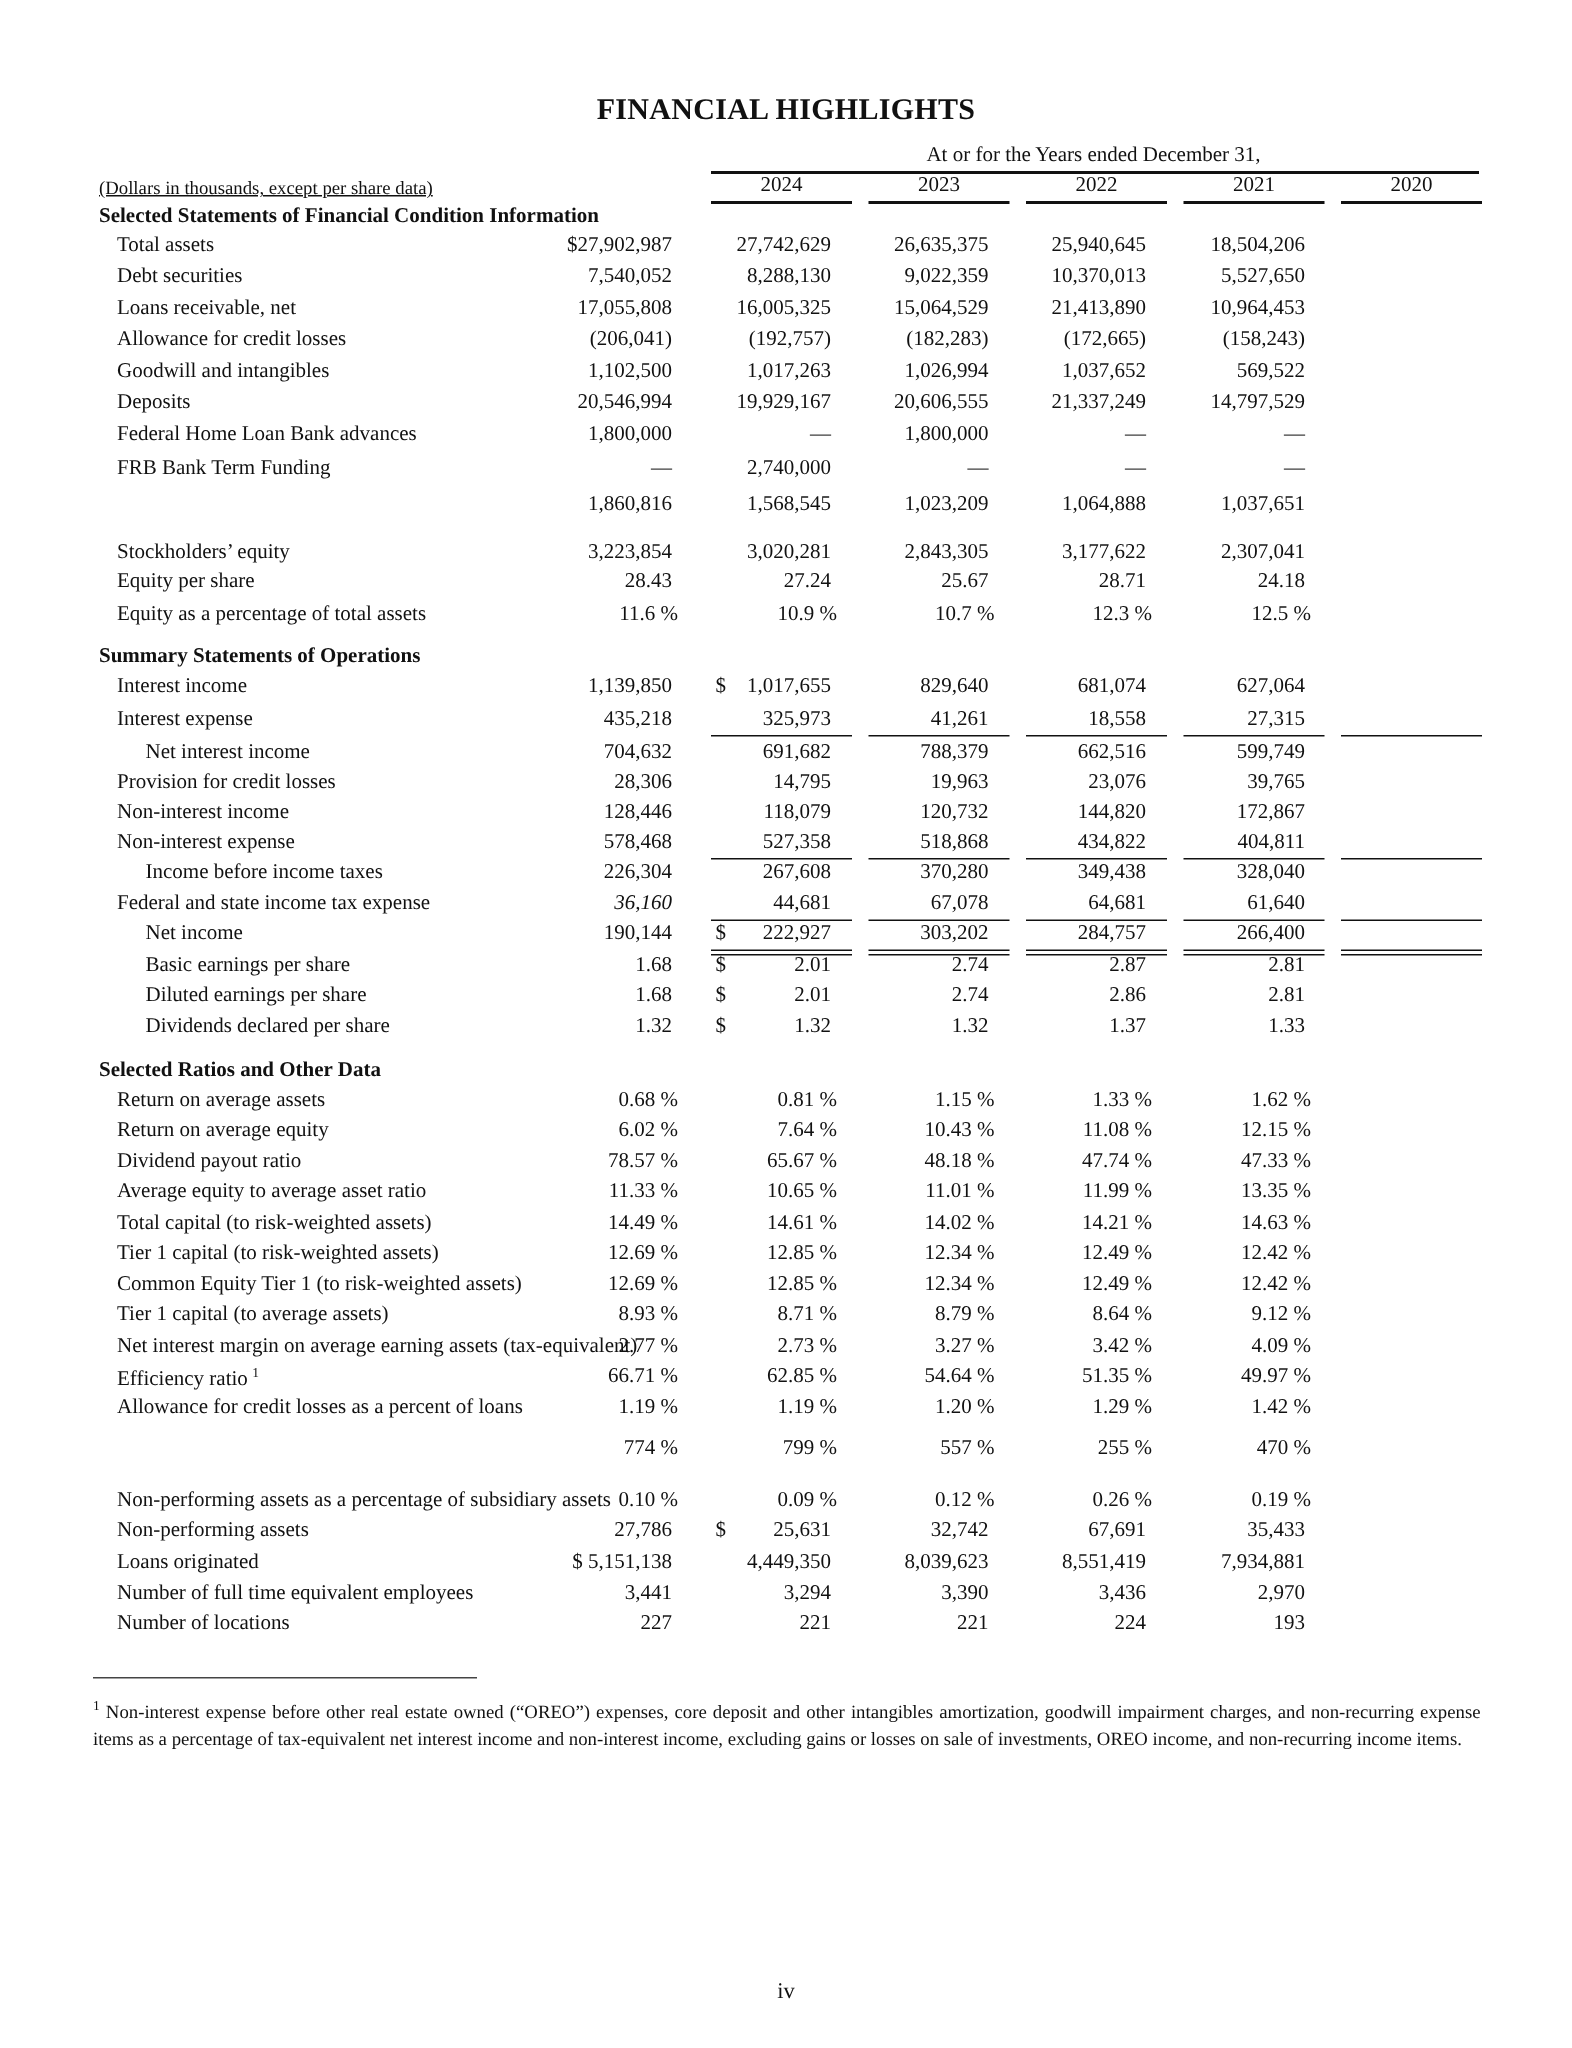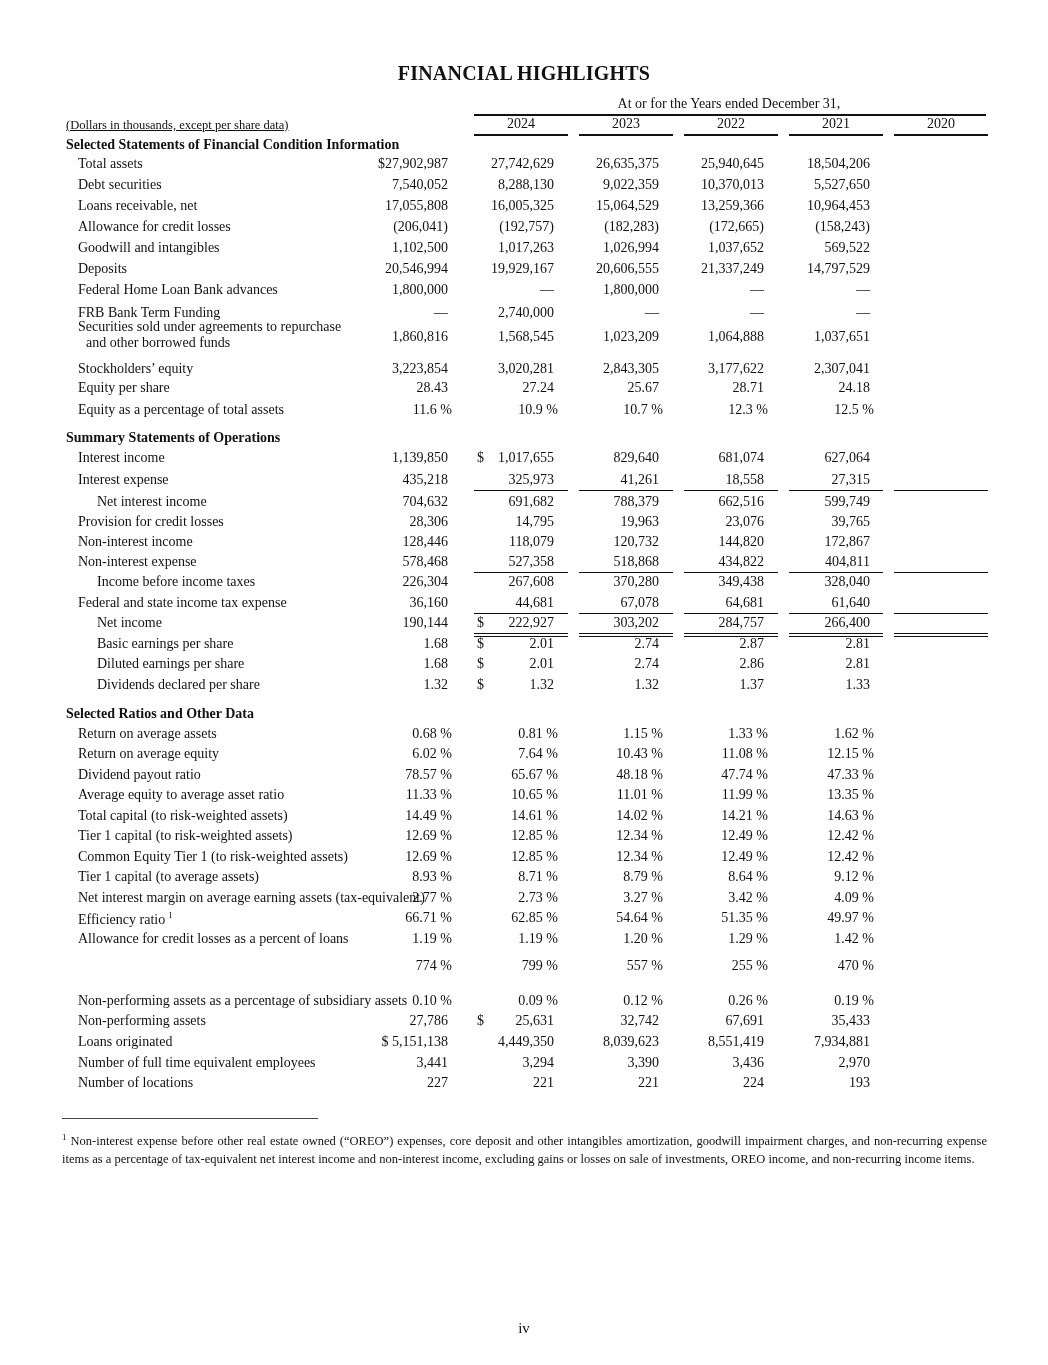--- a/index.html
+++ b/index.html
@@ -56,21 +56,21 @@
       <span class="val" style="right: 386px;">8,288,130</span>
       <span class="val" style="right: 281px;">9,022,359</span>
       <span class="val" style="right: 176px;">10,370,013</span>
       <span class="val" style="right: 70px;">5,527,650</span>
     </div>
     <div class="row" style="top: 198px;">
       <span class="lbl"><span>Loans receivable, net</span></span>
       <span class="val" style="right: 492px;">17,055,808</span>
       <span class="val" style="right: 386px;">16,005,325</span>
       <span class="val" style="right: 281px;">15,064,529</span>
-      <span class="val" style="right: 176px;">13,259,366</span>
+      <span class="val" style="right: 176px;">21,413,890</span>
       <span class="val" style="right: 70px;">10,964,453</span>
     </div>
     <div class="row" style="top: 219px;">
       <span class="lbl"><span>Allowance for credit losses</span></span>
       <span class="val" style="right: 492px;">(206,041)</span>
       <span class="val" style="right: 386px;">(192,757)</span>
       <span class="val" style="right: 281px;">(182,283)</span>
       <span class="val" style="right: 176px;">(172,665)</span>
       <span class="val" style="right: 70px;">(158,243)</span>
     </div>
@@ -100,21 +100,20 @@
     </div>
     <div class="row" style="top: 305px;">
       <span class="lbl"><span>FRB Bank Term Funding</span></span>
       <span class="val" style="right: 492px;">—</span>
       <span class="val" style="right: 386px;">2,740,000</span>
       <span class="val" style="right: 281px;">—</span>
       <span class="val" style="right: 176px;">—</span>
       <span class="val" style="right: 70px;">—</span>
     </div>
     <div class="row" style="top: 329px;">
-      <span class="lbl two" style="top: -10px;"><span>Securities sold under agreements to repurchase</span><br><span style="padding-left: 8px;">and other borrowed funds</span></span>
       <span class="val" style="right: 492px;">1,860,816</span>
       <span class="val" style="right: 386px;">1,568,545</span>
       <span class="val" style="right: 281px;">1,023,209</span>
       <span class="val" style="right: 176px;">1,064,888</span>
       <span class="val" style="right: 70px;">1,037,651</span>
     </div>
     <div class="row" style="top: 361px;">
       <span class="lbl"><span>Stockholders’ equity</span></span>
       <span class="val" style="right: 492px;">3,223,854</span>
       <span class="val" style="right: 386px;">3,020,281</span>
@@ -203,21 +202,21 @@
     <div class="row" style="top: 574px;">
       <span class="lbl ind"><span>Income before income taxes</span></span>
       <span class="val" style="right: 492px;">226,304</span>
       <span class="val" style="right: 386px;">267,608</span>
       <span class="val" style="right: 281px;">370,280</span>
       <span class="val" style="right: 176px;">349,438</span>
       <span class="val" style="right: 70px;">328,040</span>
     </div>
     <div class="row" style="top: 595px;">
       <span class="lbl"><span>Federal and state income tax expense</span></span>
-      <span class="val" style="right: 492px;">36,160</span>
+      <span class="val" style="right: 492px; font-style: italic;">36,160</span>
       <span class="val" style="right: 386px;">44,681</span>
       <span class="val" style="right: 281px;">67,078</span>
       <span class="val" style="right: 176px; margin-left: 36px;">64,681</span>
       <span class="val" style="right: 70px;">61,640</span>
     </div>
     <div class="rule" style="left: 474px; top: 613px;"></div>
     <div class="rule" style="left: 579px; top: 613px;"></div>
     <div class="rule" style="left: 684px; top: 613px;"></div>
     <div class="rule" style="left: 789px; top: 613px;"></div>
     <div class="rule" style="left: 894px; top: 613px;"></div>

